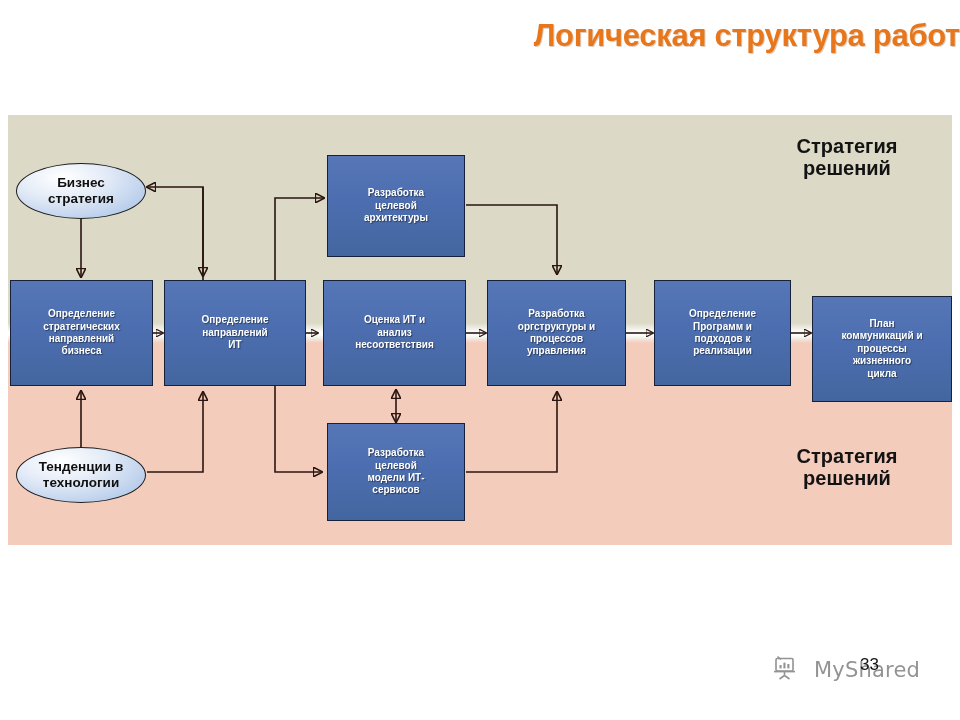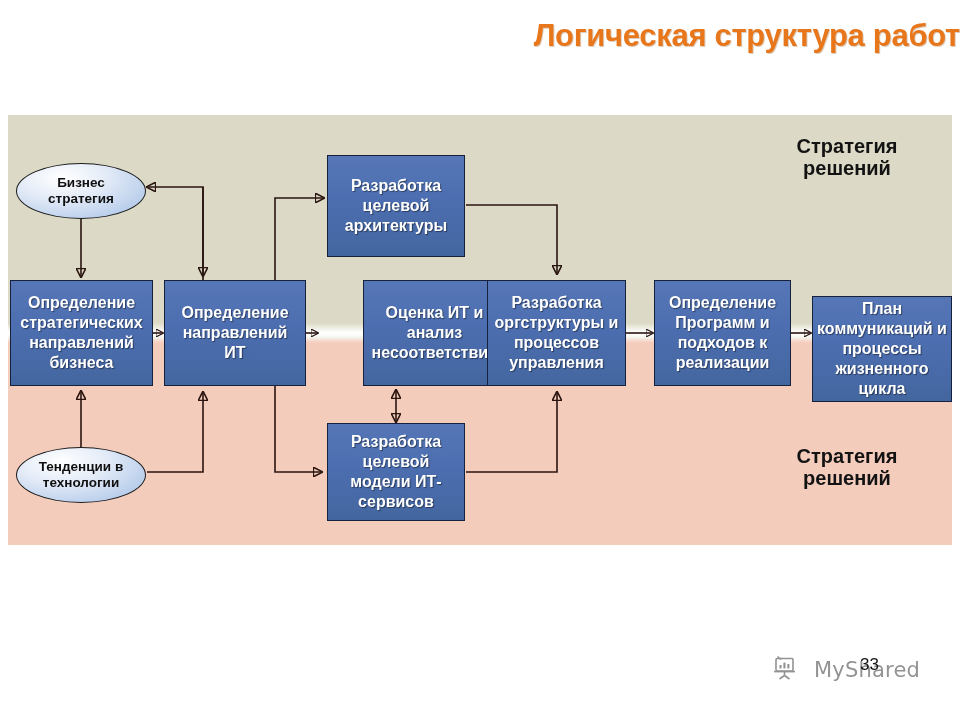--- a/index.html
+++ b/index.html
@@ -37,21 +37,21 @@
   #label-business{left:742px;top:135px;width:210px;}
   #label-it{left:742px;top:445px;width:210px;}
 
   
   .node{
     position:absolute;
     background:linear-gradient(to bottom,#5676B6 0%,#4C6EB0 45%,#44669F 100%);
     border:1.5px solid #16213c;
     color:#ffffff;
     font-weight:bold;
-    font-size:16px;
+    font-size:10px;
     line-height:1.24;
     display:flex;align-items:center;justify-content:center;
     text-align:center;
     box-sizing:border-box;
     padding:2px 4px;
     text-shadow:1px 1px 1px rgba(0,0,0,.45);
     white-space:pre-line;
   }
 
   
@@ -157,21 +157,21 @@
 
   <div class="node" style="left:10px;top:280px;width:143px;height:106px;">Определение
 стратегических
 направлений
 бизнеса</div>
 
   <div class="node" style="left:164px;top:280px;width:142px;height:106px;">Определение
 направлений
 ИТ</div>
 
-  <div class="node" style="left:323px;top:280px;width:143px;height:106px;margin-left:40px;">Оценка ИТ и
+  <div class="node" style="left:323px;top:280px;width:143px;height:106px;">Оценка ИТ и
 анализ
 несоответствия</div>
 
   <div class="node" style="left:487px;top:280px;width:139px;height:106px;">Разработка
 оргструктуры и
 процессов
 управления</div>
 
   <div class="node" style="left:654px;top:280px;width:137px;height:106px;">Определение
 Программ и

